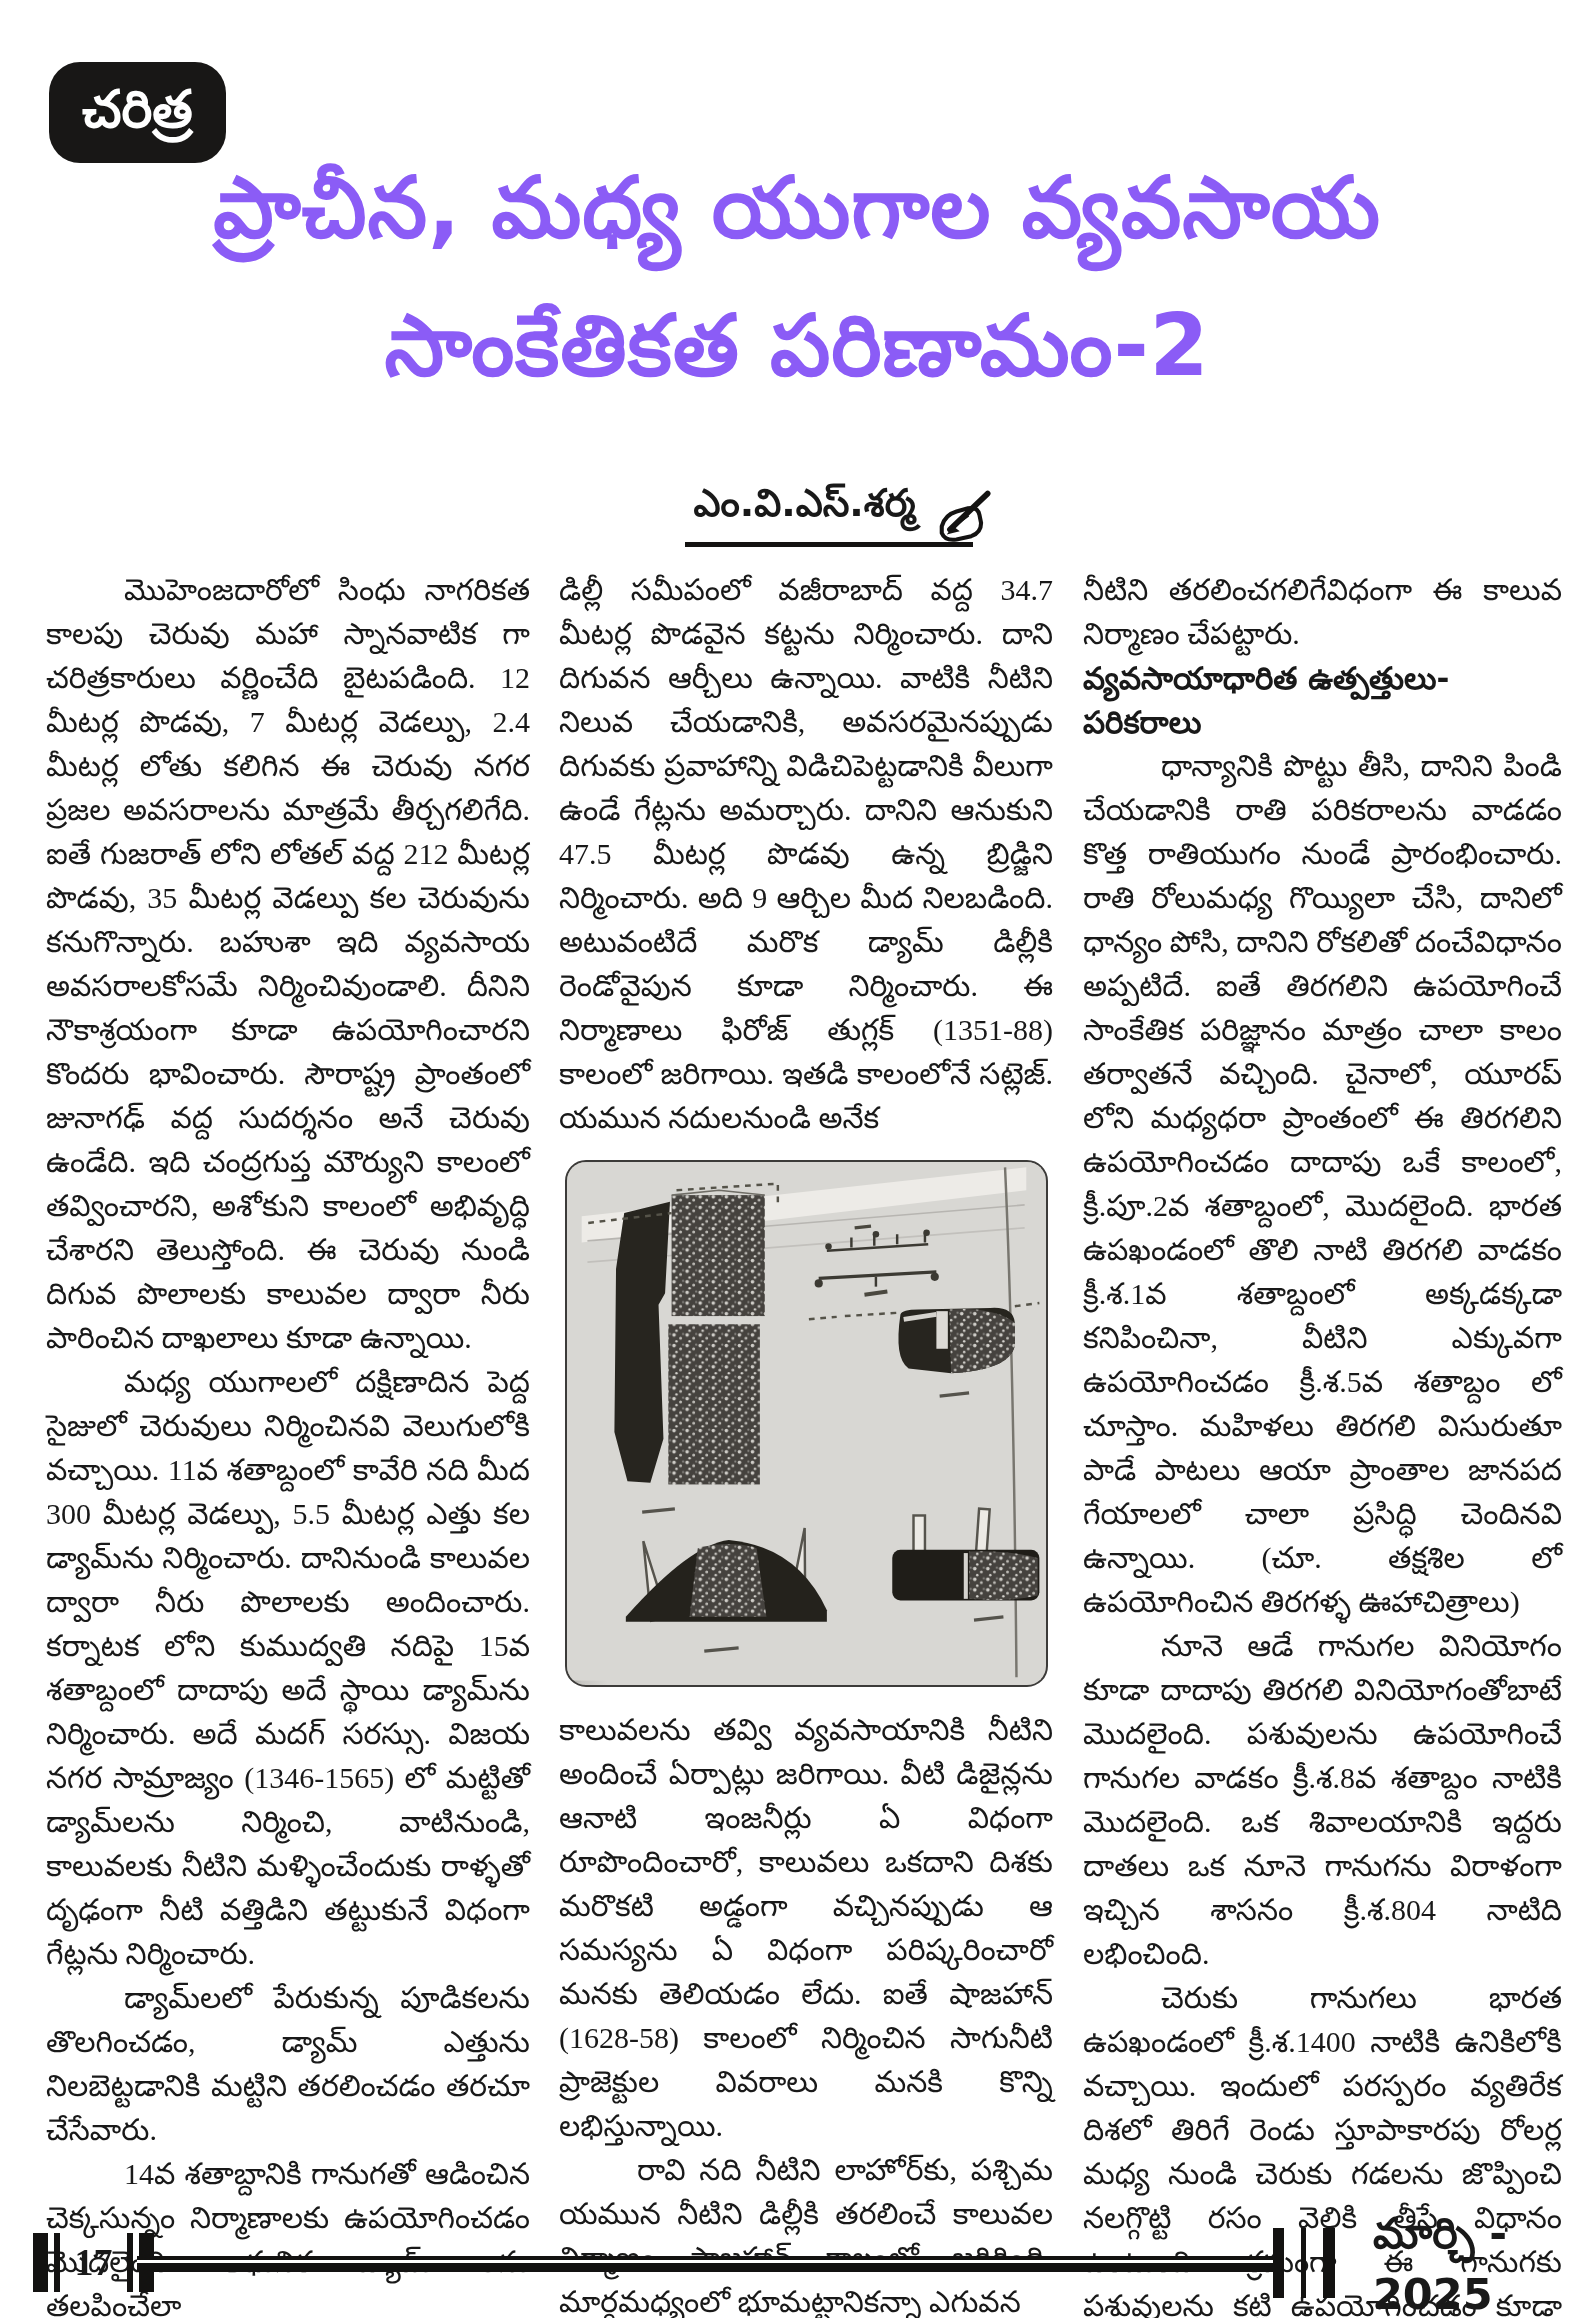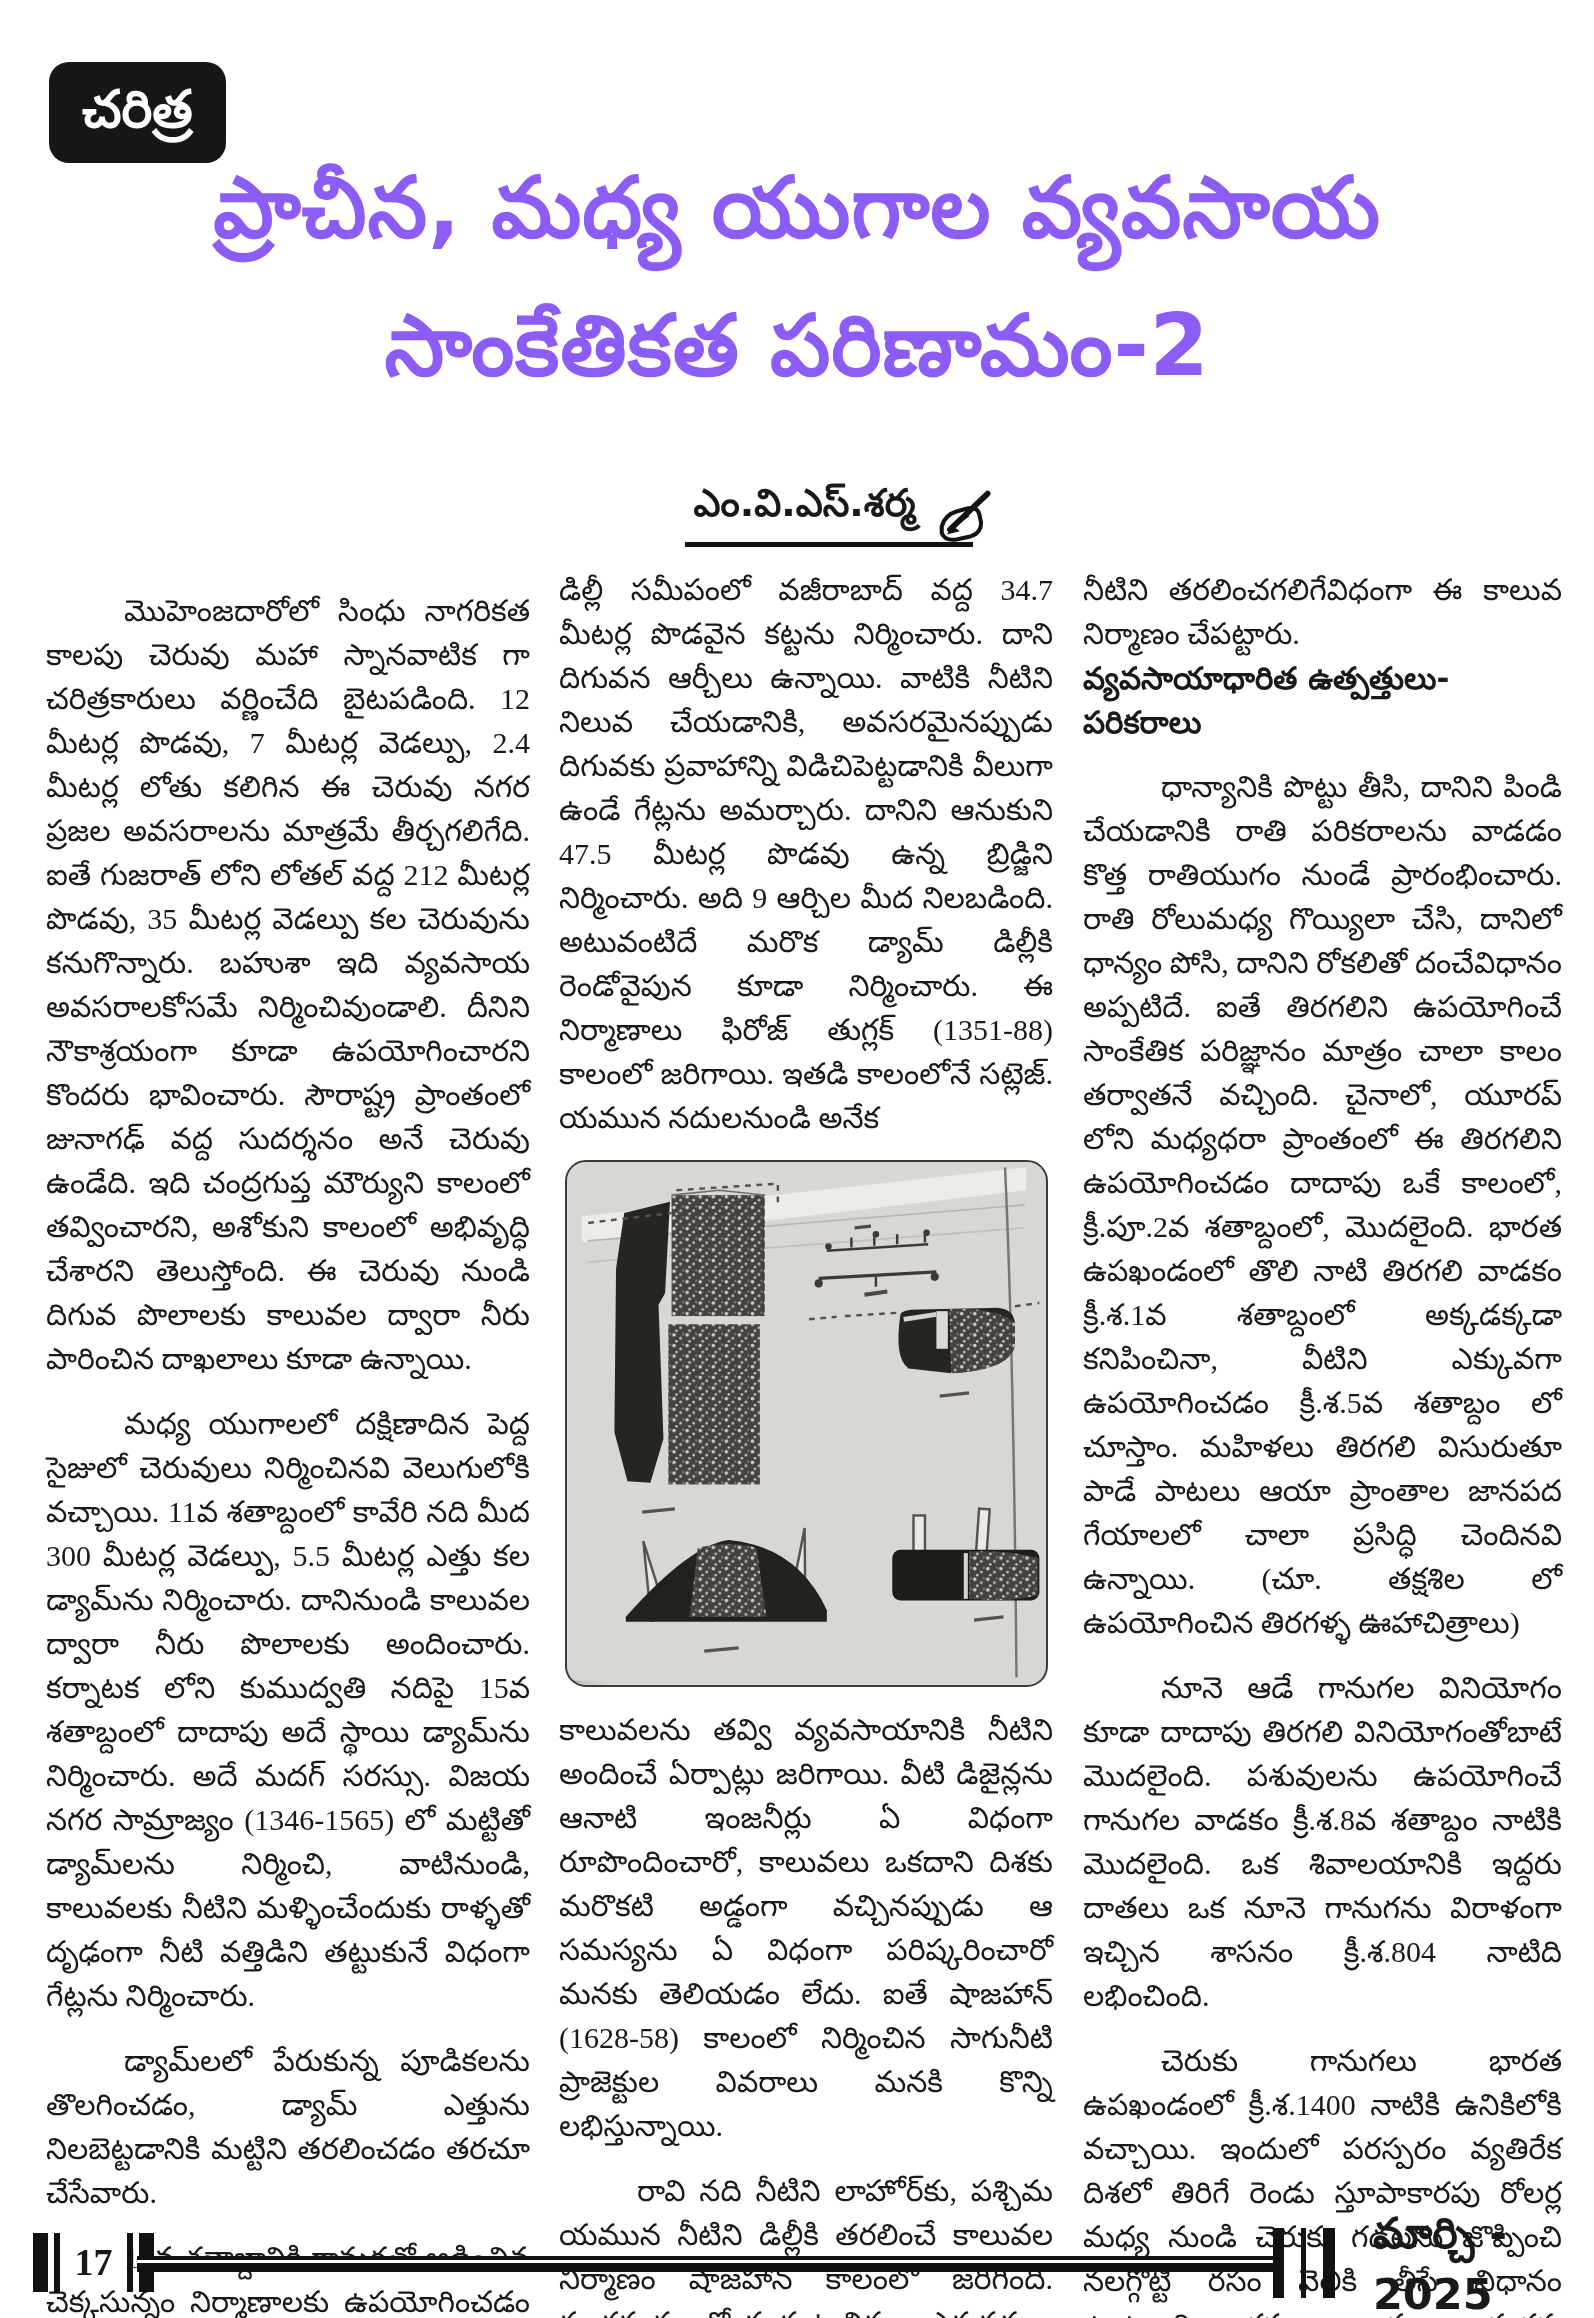--- a/index.html
+++ b/index.html
@@ -8,21 +8,21 @@
     width:1594px;height:2319px;
     background:#ffffff;
     font-family:"Liberation Serif","DejaVu Serif",serif;
     color:#191919;
     overflow:hidden;
   }
   
   .badge{
     position:absolute;left:49px;top:62px;
     background:#181716;color:#ffffff;
-    border-radius:20px;
+    border-radius:31px;
     padding:21px 33px 28px 33px;
     font-size:52px;font-weight:bold;line-height:1;
     font-family:"DejaVu Sans","Liberation Sans",sans-serif;
   }
   .title{
     position:absolute;left:0;top:139px;width:100%;
     text-align:center;
     font-family:"DejaVu Sans","Liberation Sans",sans-serif;
     font-weight:800;
     font-size:85px;line-height:1.62;
@@ -42,21 +42,21 @@
     font-family:"DejaVu Sans","Liberation Sans",sans-serif;
   }
   .pen-icon{position:absolute;right:-23px;bottom:-13px;}
   
   .col{
     position:absolute;top:568px;
     font-size:30px;line-height:44px;
     text-align:justify;
   }
   .col p{margin:0;}
-  .col p.indent{text-indent:78px;margin-top:21px;}
+  .col p.indent{text-indent:78px;}
   #col1{left:46px;width:484px;}
   #col2{left:559px;width:494px;}
   #col3{left:1083px;width:479px;}
   .col-heading{
     text-align:center;font-weight:bold;
     font-size:33px;margin:0 0 4.9px 0;
     font-family:"DejaVu Sans","Liberation Sans",sans-serif;
   }
   .sub-heading{
     font-weight:bold;font-size:31px;margin:0;

